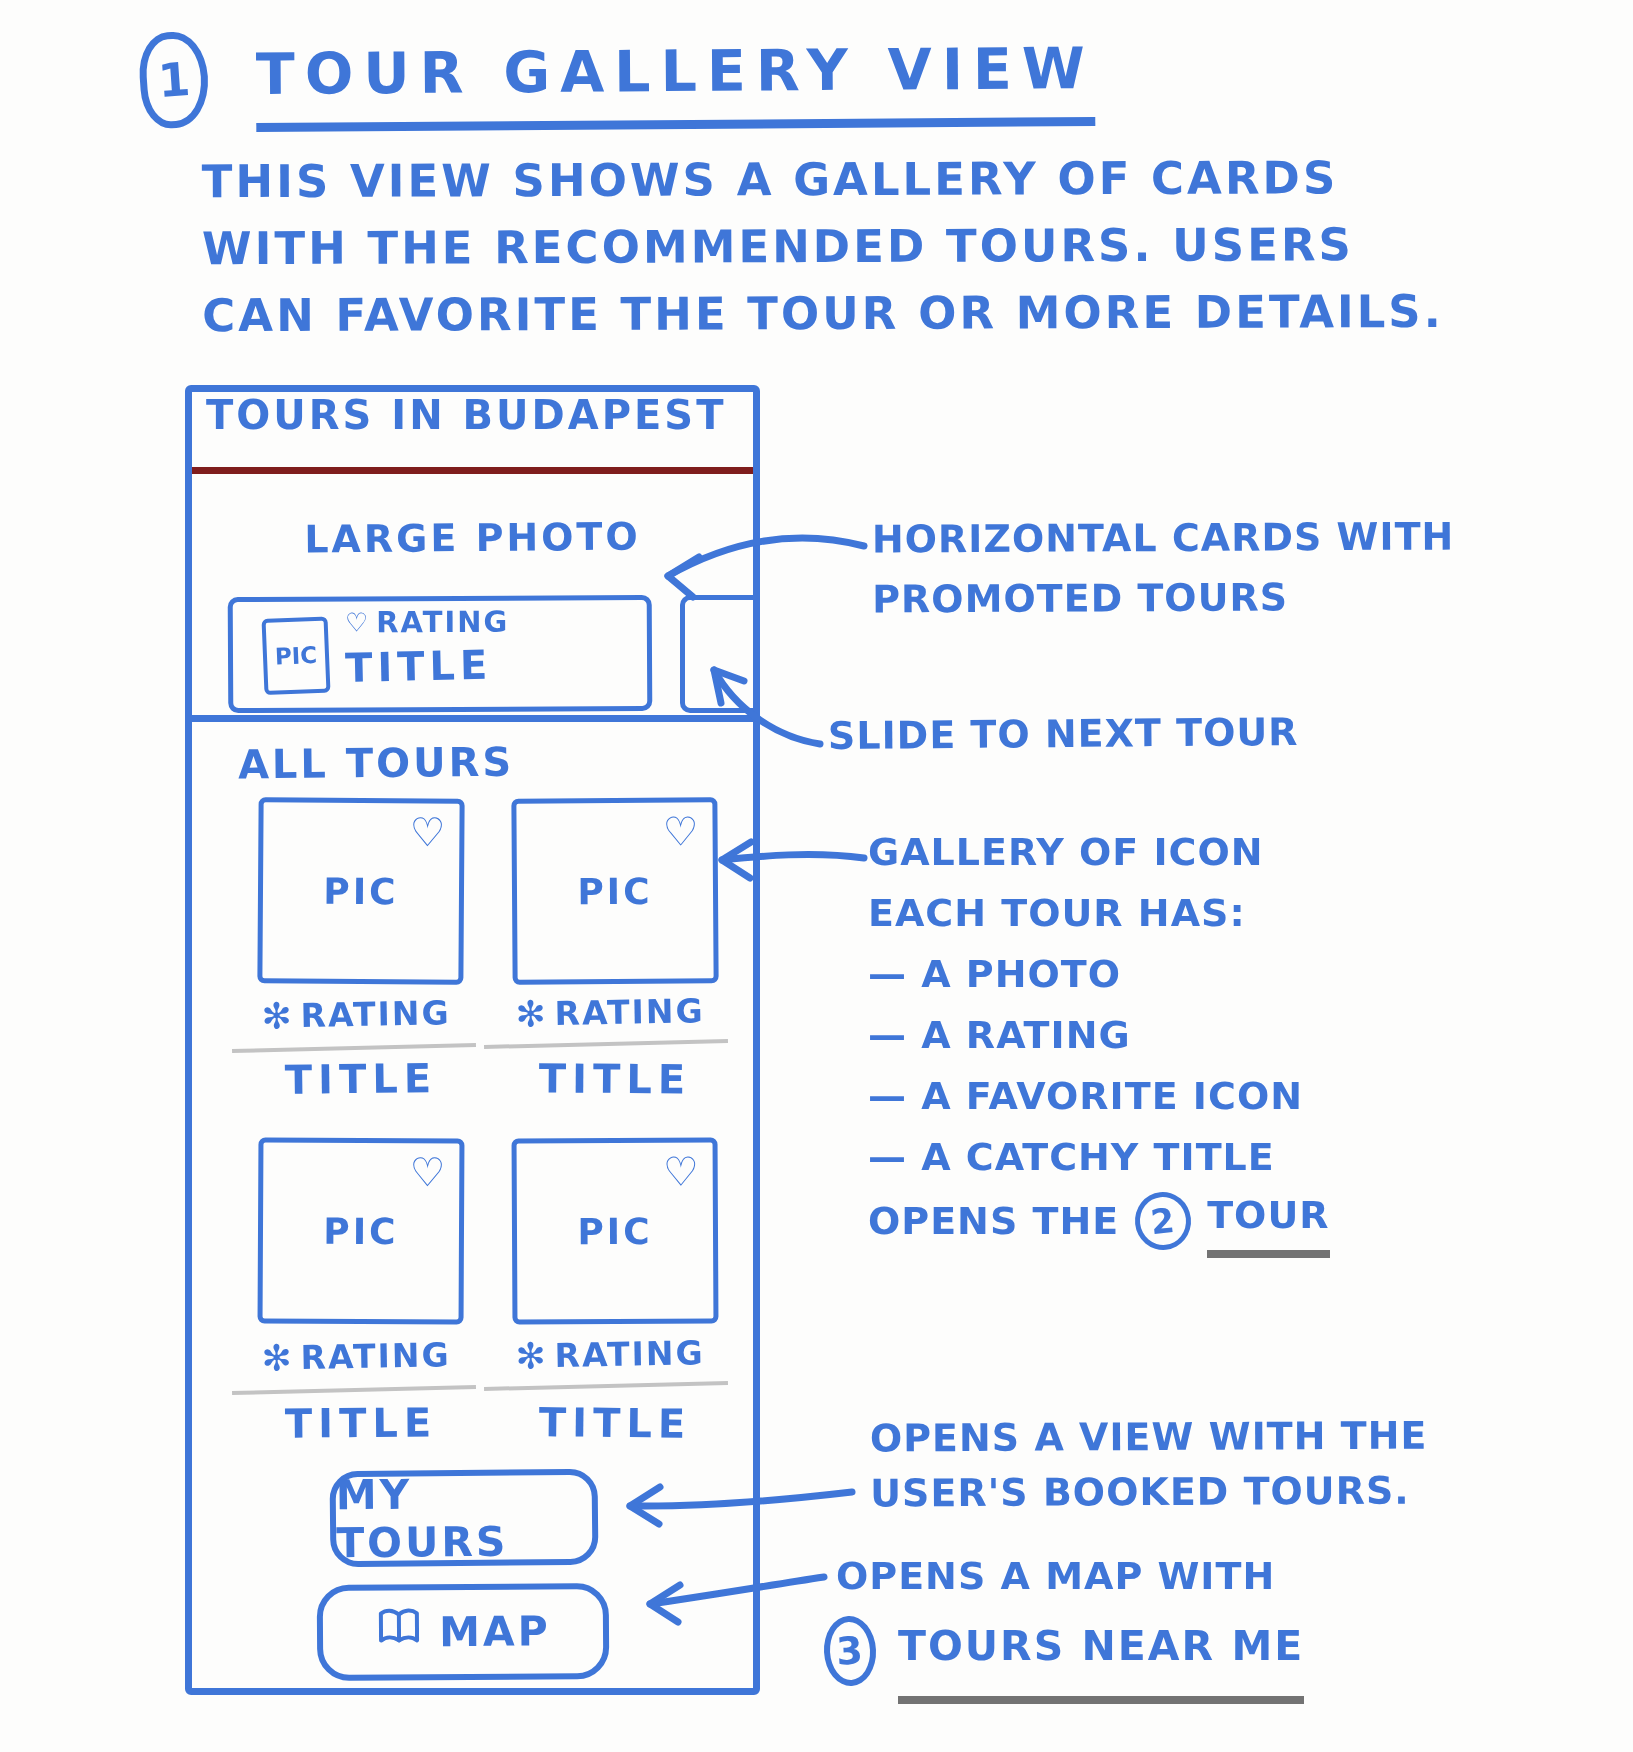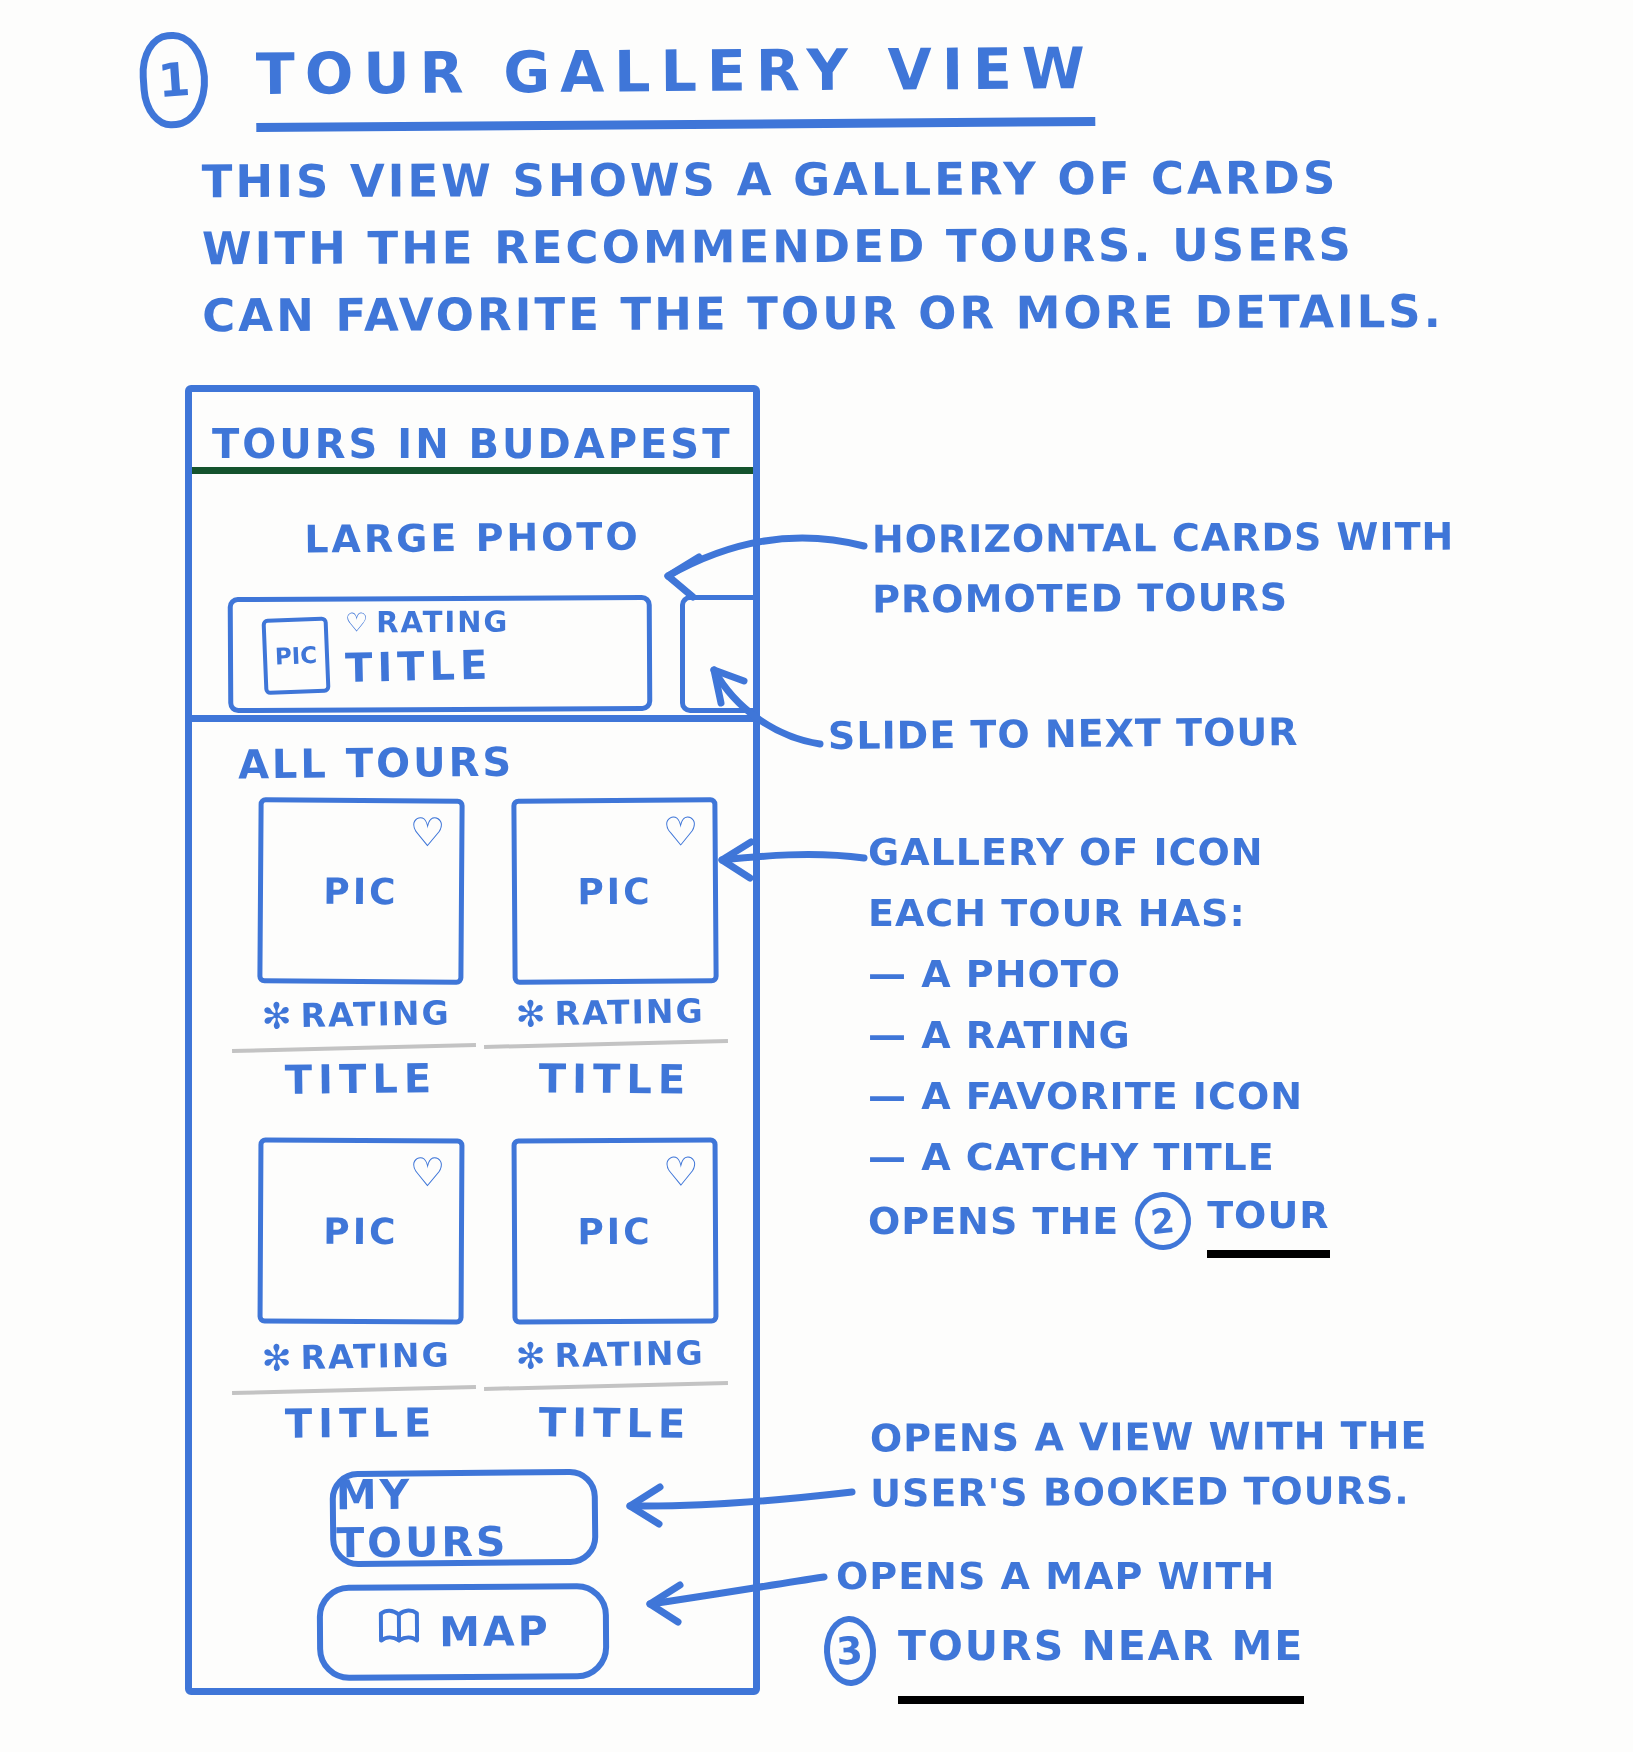--- a/index.html
+++ b/index.html
@@ -30,22 +30,22 @@
     white-space:pre-line; transform:rotate(-0.2deg);
   }
   
   .phone{
     left:185px; top:385px; width:575px; height:1310px;
     border:7px solid #3f76d8; border-radius:6px; box-sizing:border-box;
     overflow:hidden;
   }
   .phone-header{
     left:0; top:0; width:100%; height:82px;
-    border-bottom:7px solid #14532d; box-sizing:border-box;
-    display:flex; align-items:flex-end; padding-left:20px;
+    border-bottom:7px solid #7f1d1d; box-sizing:border-box;
+    display:flex; align-items:flex-start; padding-left:14px;
     font-size:40px; letter-spacing:3px;
   }
   .promo-label{left:0; top:124px; width:100%; text-align:center; font-size:38px; letter-spacing:3px; transform:rotate(-0.5deg);}
   .promo-card{
     left:36px; top:204px; width:424px; height:116px;
     border:5px solid #3f76d8; border-radius:10px; box-sizing:border-box;
     transform:rotate(-0.3deg);
   }
   .promo-pic{
     left:30px; top:16px; width:66px; height:76px;
@@ -96,21 +96,21 @@
   .btn-map{left:125px; top:1192px; width:292px; height:96px; border-radius:32px; transform:rotate(-0.4deg);}
   
   .ann{font-size:38px; letter-spacing:1px; line-height:60px;}
   .preline{white-space:pre-line;}
   .ann-promo{left:872px; top:508px; transform:rotate(-0.3deg);}
   .ann-slide{left:828px; top:704px; transform:rotate(-0.5deg); white-space:nowrap;}
   .ann-gallery{left:868px; top:822px;}
   .ann-gallery .line{height:61px; white-space:nowrap;}
   .opens-row{display:flex; align-items:center; gap:16px; height:66px;}
   .num2{width:56px; height:58px; border-width:5px; font-size:34px; transform:rotate(-6deg); flex:none;}
-  .underlined{border-bottom:8px solid #000000; padding-bottom:5px; display:inline-block;}
+  .underlined{border-bottom:8px solid #737373; padding-bottom:5px; display:inline-block;}
   .details-line{margin-top:8px; white-space:nowrap;}
   .ann-mytours{left:870px; top:1410px; line-height:55px; transform:rotate(-0.3deg);}
   .ann-map{left:836px; top:1546px;}
   .map-row{display:flex; align-items:flex-start; gap:22px; margin-top:10px; margin-left:-12px;}
   .num3{width:52px; height:70px; border-width:6px; font-size:38px; transform:rotate(-3deg); flex:none;}
   .map-link{font-size:41px; letter-spacing:2px; padding-bottom:20px; white-space:nowrap;}
   
   .overlay{left:0; top:0; pointer-events:none;}
 </style>
 </head>

